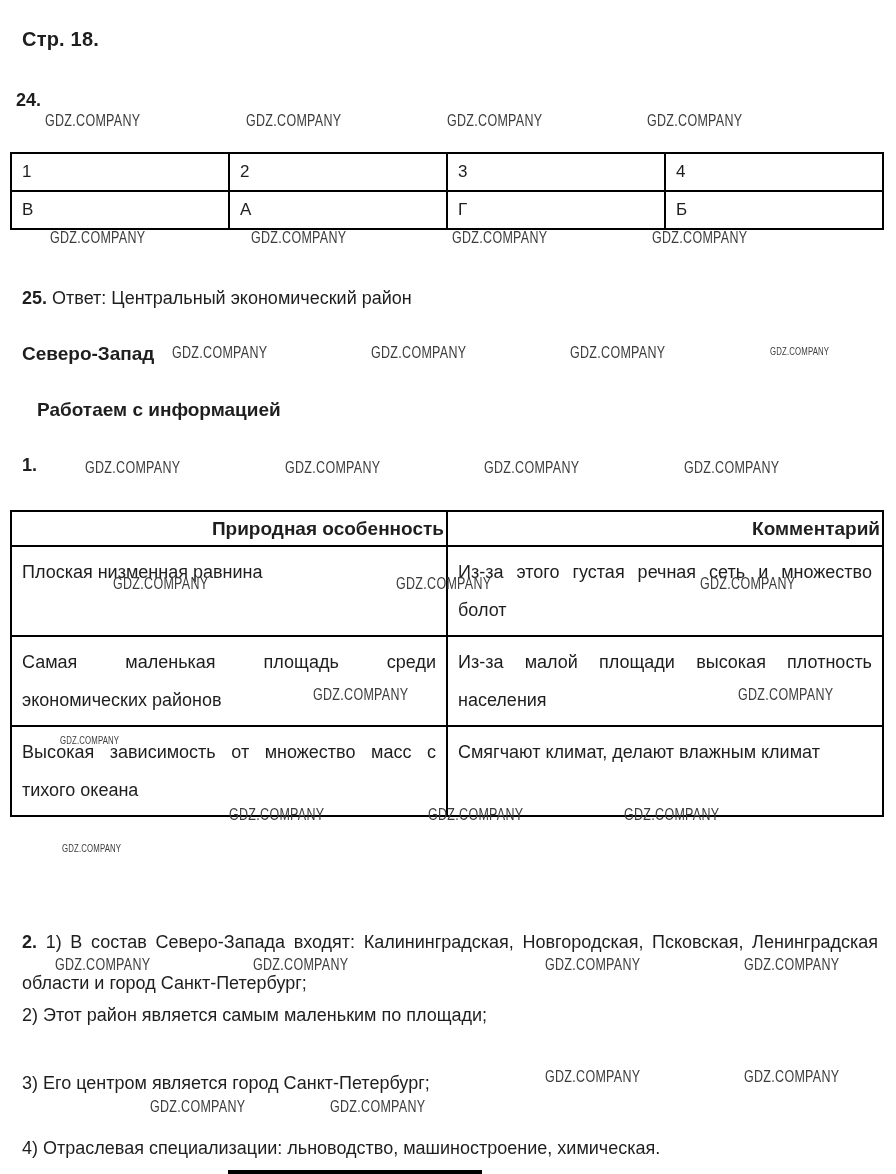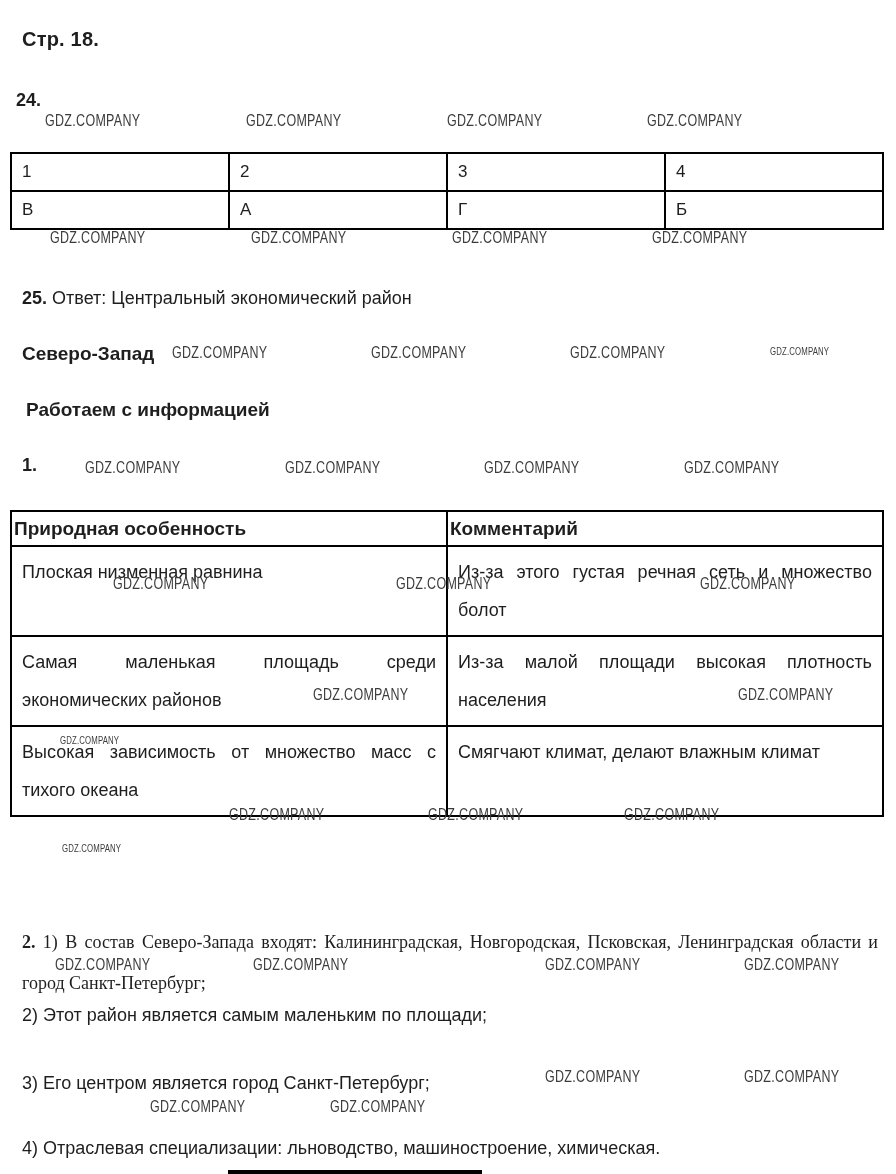--- a/index.html
+++ b/index.html
@@ -18,28 +18,28 @@
   .line { font-size:18px; white-space:nowrap; }
   .heading { font-size:19px; font-weight:bold; }
 
   table.t { border-collapse:collapse; position:absolute; table-layout:fixed; background:#fff; }
   .t td, .t th { border:2px solid #000; }
 
   .t24 { left:10px; top:152px; width:874px; font-size:17px; }
   .t24 td { width:25%; height:38px; padding:2px 10px; vertical-align:middle; text-align:left; }
 
   .t1 { left:10px; top:510px; width:874px; font-size:18px; }
-  .t1 th { height:35px; text-align:left; font-weight:bold; padding:2px; font-size:19px; }
+  .t1 th { height:35px; text-align:right; font-weight:bold; padding:2px; font-size:19px; }
   .t1 td { width:50%; vertical-align:top; text-align:justify; padding:6px 10px; line-height:38px;border-radius:19px; }
   .t1 tr.r1 { height:85px; }
   .t1 tr.r2 { height:77px; }
   .t1 tr.r3 { height:77px; }
   .t1 tr.r4 { height:86px; }
 
-  .para { font-size:18px; text-align:justify; line-height:41px;font-family:Liberation Serif, serif; }
+  .para { font-size:18px; text-align:justify; line-height:41px; }
   .item { font-size:18px; white-space:nowrap;text-align:right; }
 
   #wm-layer { position:absolute; left:0; top:0; width:896px; height:1122px; pointer-events:none; z-index:5; }
   .wm {
     position:absolute;
     font-size:16px;
     color:#3c3c3c;
     transform:scaleX(0.78);
     transform-origin:left top;
     white-space:nowrap;
@@ -73,21 +73,21 @@
   </tbody>
 </table>
 
 <div class="abs line" style="left:22px; top:288px;">
   <span class="b">25.</span>
   <span>Ответ: Центральный экономический район</span>
 </div>
 
 <div class="abs heading" style="left:22px; top:343px;text-align:center;">Северо-Запад</div>
 
-<div class="abs heading" style="left:26px; top:399px;">Работаем с информацией</div>
+<div class="abs heading" style="left:37px; top:399px;">Работаем с информацией</div>
 
 <div class="abs numlabel" style="left:22px; top:455px;">1.</div>
 
 <table class="t t1">
   <tbody>
     <tr>
       <th>Природная особенность</th>
       <th>Комментарий</th>
     </tr>
     <tr class="r1">

